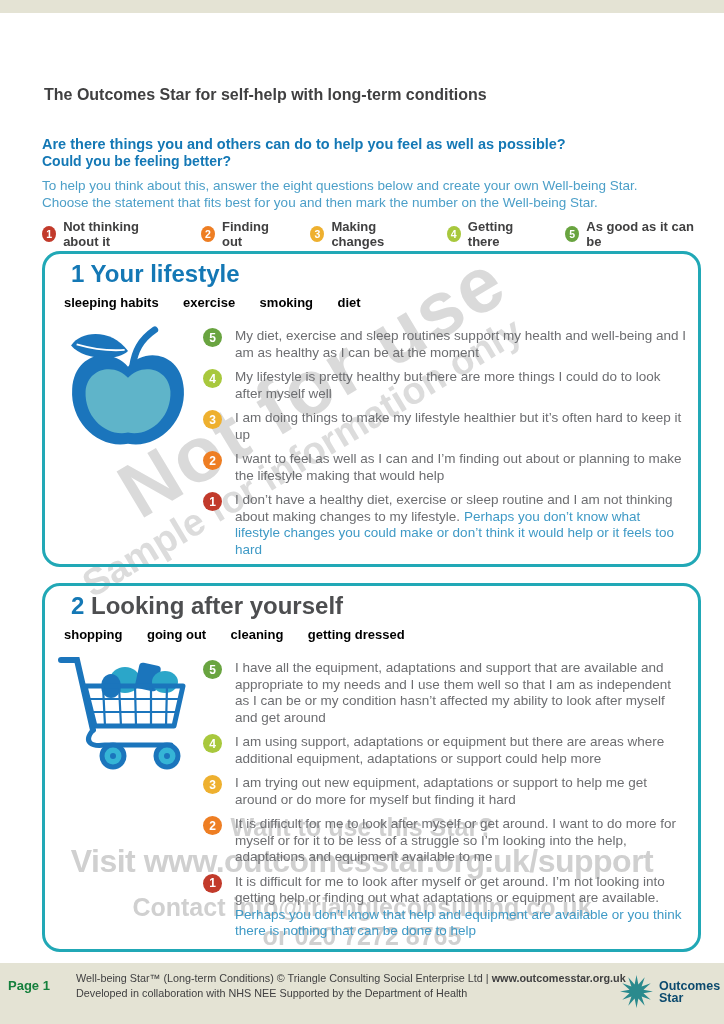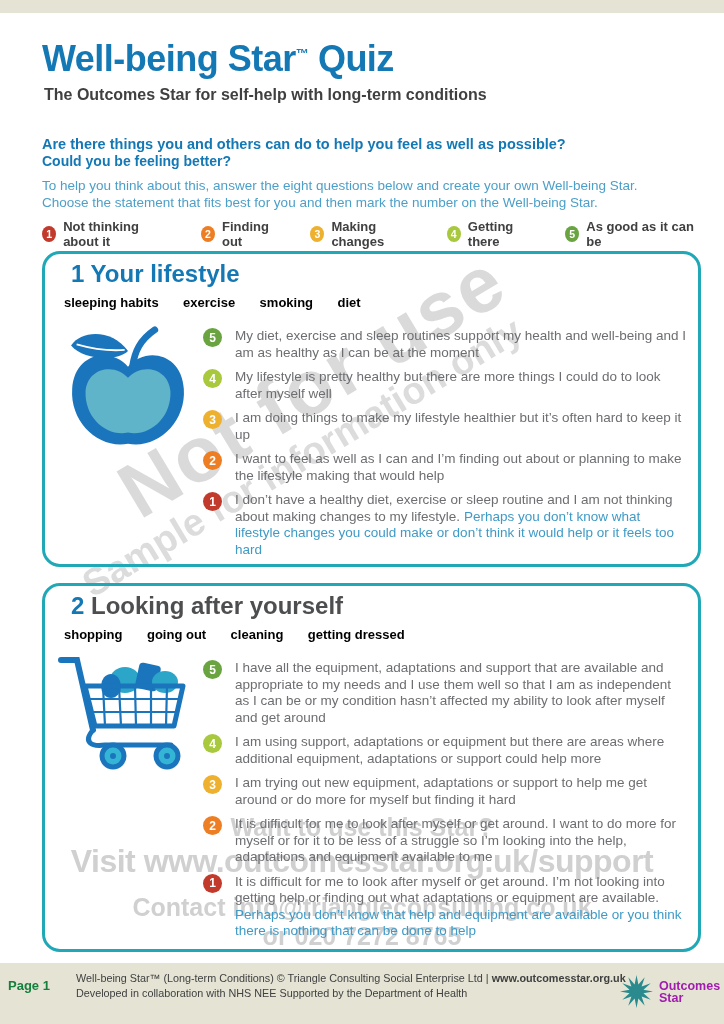--- a/index.html
+++ b/index.html
@@ -51,21 +51,21 @@
   .item { display:flex; align-items:flex-start; margin-bottom:8px; }
   .badge { flex:0 0 19px; width:19px; height:19px; border-radius:50%; color:#fff; font-size:12px; font-weight:bold;
            display:flex; align-items:center; justify-content:center; }
   .item p { margin:0 0 0 13px; font-size:13.5px; line-height:16.5px; color:#6d6e71; }
   .item p .blue { color:#3f9ac6; }
 
   .page-label { position:absolute; left:8px; top:978px; font-size:13px; font-weight:bold; color:#15803d; }
   .credits { position:absolute; left:76px; top:971px; font-size:10.8px; line-height:14.5px; color:#404041; }
   .credits b { font-weight:bold; }
   .logo { position:absolute; left:618px; top:973px; display:flex; align-items:center; }
-  .logo-text { margin-left:4px; font-size:12.5px; line-height:12px; font-weight:bold; color:#a21caf; }
+  .logo-text { margin-left:4px; font-size:12.5px; line-height:12px; font-weight:bold; color:#0c4a6e; }
 </style>
 </head>
 <body>
 
 <div class="page">
 
   <div class="topbar"></div>
 
   <div class="wm-layer">
     <div class="wm-diag1">Not for use</div>
@@ -73,21 +73,20 @@
     <div class="wm-promo">
       <div class="l1">Want to use this Star?</div>
       <div class="l2">Visit www.outcomesstar.org.uk/support</div>
       <div class="l3">Contact info@triangleconsulting.co.uk</div>
       <div class="l4">or 020 7272 8765</div>
     </div>
   </div>
 
   <div class="content">
 
-    <h1 class="title"><span>Well-being Star</span><sup>™</sup><span> Quiz</span></h1>
     <div class="subtitle">The Outcomes Star for self-help with long-term conditions</div>
     <div class="q1">Could you be feeling better?</div>
     <div class="q2">Are there things you and others can do to help you feel as well as possible?</div>
     <div class="intro">To help you think about this, answer the eight questions below and create your own Well-being Star. Choose the statement that fits best for you and then mark the number on the Well-being Star.</div>
 
     <div class="legend">
       <div class="legend-item">
         <span class="legend-dot" style="background-color: rgb(194, 58, 43);">1</span>
         <span class="legend-label">Not thinking about it</span>
       </div>

